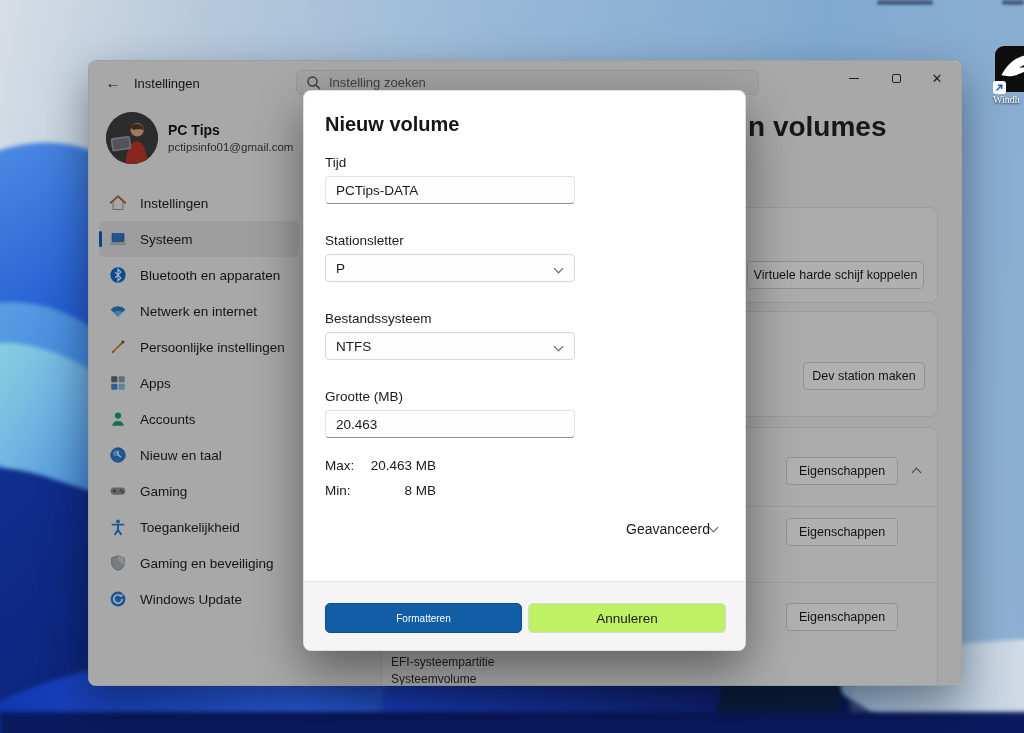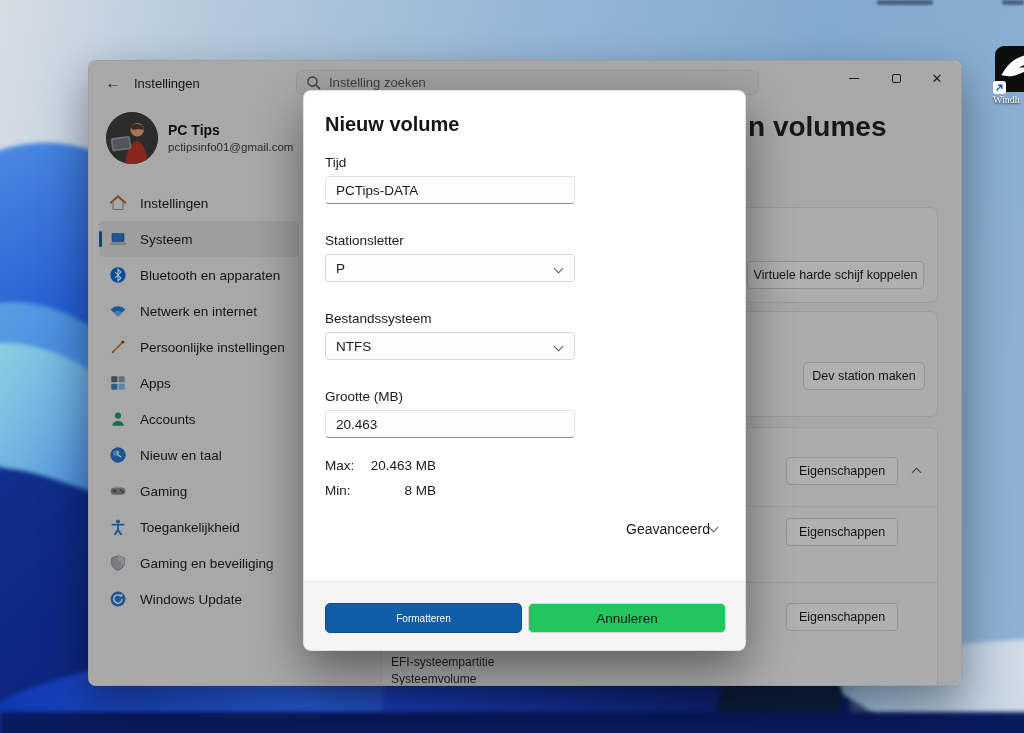--- a/index.html
+++ b/index.html
@@ -79,21 +79,21 @@
           padding:0 10px; font-family:"Liberation Sans", sans-serif; }
   .combo { left:21px; width:250px; height:28px; background:#fdfdfd; border:1px solid #d6d6d6;
            border-radius:4px; display:flex; align-items:center; padding:0 10px; font-size:13.5px; color:#1a1a1a; }
   .combo .chev { position:absolute; right:12px; top:10px; }
   .mmlabel { left:21px; font-size:13.5px; color:#1a1a1a; }
   .mmvalue { left:60px; width:72px; text-align:right; font-size:13.5px; color:#1a1a1a; }
   .advanced { left:322px; top:430px; display:flex; align-items:center; font-size:14px; color:#1a1a1a; }
   .dfooter { left:0; top:490px; width:441px; height:69px; background:#f5f5f5; border-top:1px solid #e5e5e5; border-radius:0 0 8px 8px; }
   .btn-primary { position:absolute; left:21px; top:21px; width:197px; height:30px; background:#115ea6; color:#ffffff;
                  border:1px solid #0d4f8d; border-radius:5px; display:flex; align-items:center; justify-content:center; font-size:10px; }
-  .btn-secondary { position:absolute; left:224px; top:21px; width:198px; height:30px; background:#22c55e; color:#1a1a1a;
+  .btn-secondary { position:absolute; left:224px; top:21px; width:198px; height:30px; background:#bef264; color:#1a1a1a;
                  border:1px solid #d6d6d6; border-radius:5px; display:flex; align-items:center; justify-content:center; font-size:13.5px; }
 
   
   #shortcut { left:995px; top:46px; width:46px; height:46px; background:#0d0d0d; border-radius:9px; z-index:2; }
   #shortcut .badge { position:absolute; left:-2px; bottom:-2px; width:13px; height:13px; background:#fff; border-radius:3px; }
   #shortcut .badge svg { position:absolute; left:1px; top:1px; }
   .shortcut-label { left:993px; top:94px; font-size:10px; color:#ffffff; text-shadow:0 1px 2px rgba(0,0,0,.9); z-index:2;font-family:Liberation Serif, serif; }
 </style>
 </head>
 <body>

